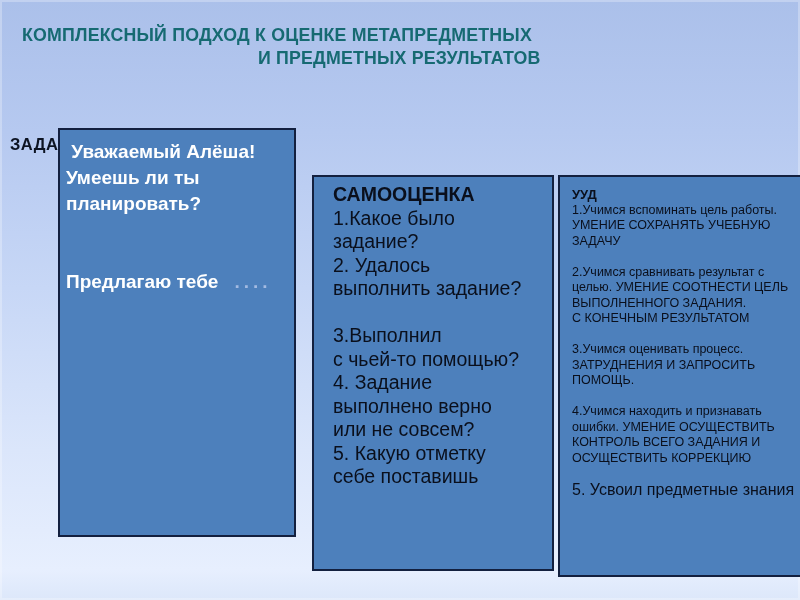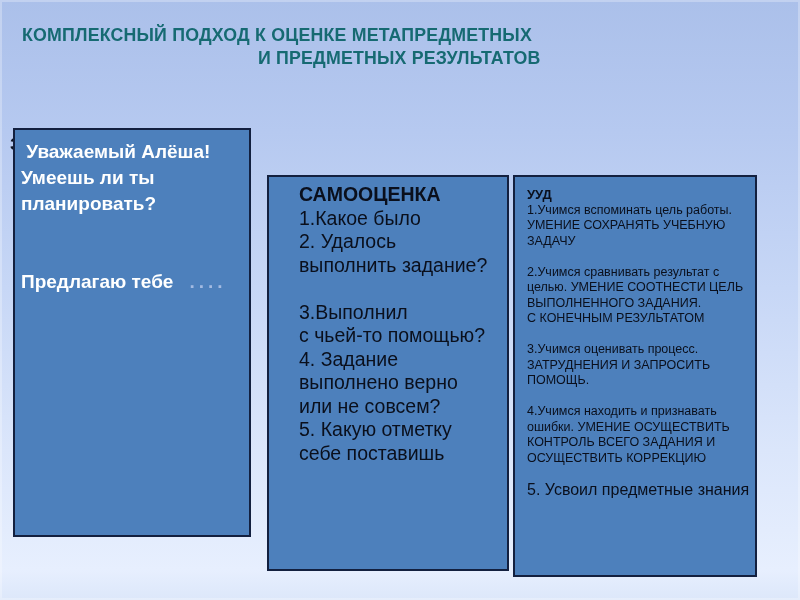--- a/index.html
+++ b/index.html
@@ -31,40 +31,41 @@
     font-size:16.5px;
     letter-spacing:0.5px;
     color:#0c1322;
     margin-top:40px;
   }
   .panel{
     position:absolute;
     background:#4d80bc;
     border:2px solid #13203f;
     box-sizing:border-box;
+    margin-left:45px;
   }
   .panel .line{white-space:pre-wrap;}
   #task-box{
     left:13px;top:128px;width:238px;height:409px;
     padding:9px 4px 0 6px;
     color:#ffffff;
     font-weight:bold;
     font-size:19px;
     line-height:26px;
   }
   #task-last-line{white-space:pre;}
   #task-dots{
     color:#a4bbe2;
     letter-spacing:4px;
     margin-left:16px;
     font-weight:bold;
   }
   #self-box{
     left:267px;top:175px;width:242px;height:396px;
-    padding:6px 4px 0 30px;
+    padding:6px 4px 0 19px;
     color:#0a0f1c;
     font-size:19.5px;
     line-height:23.5px;
   }
   #self-heading{font-weight:bold;font-size:19.5px;}
   #uud-box{
     left:513px;top:175px;width:244px;height:402px;
     padding:10px 4px 0 12px;
     color:#0a0f1c;
     font-size:12.5px;
@@ -93,20 +94,21 @@
       </div>
     <div class="line">
       <span id="task-last-line">Предлагаю тебе</span><span id="task-dots">....</span>
     </div>
   </div>
 
   <div id="self-box" class="panel">
     <div id="self-heading">САМООЦЕНКА</div>
     <div>
         <div class="line">1.Какое было</div>
+        <div class="line">задание?</div>
         <div class="line">2. Удалось</div>
         <div class="line">выполнить задание?</div>
         <div class="line">&nbsp;</div>
         <div class="line">3.Выполнил</div>
         <div class="line">с чьей-то помощью?</div>
         <div class="line">4. Задание</div>
         <div class="line">выполнено верно</div>
         <div class="line">или не совсем?</div>
         <div class="line">5. Какую отметку</div>
         <div class="line">себе поставишь</div>

